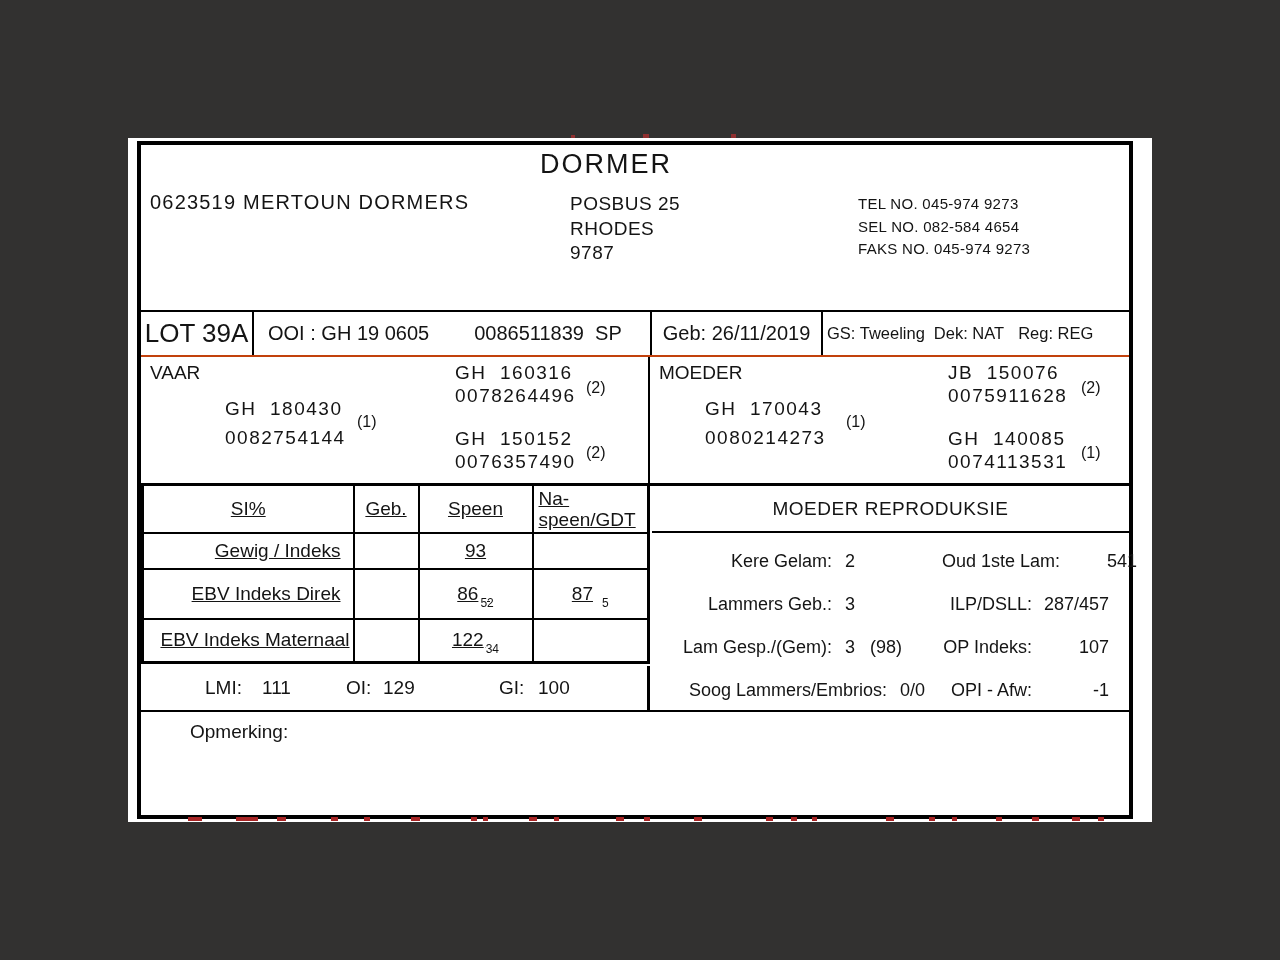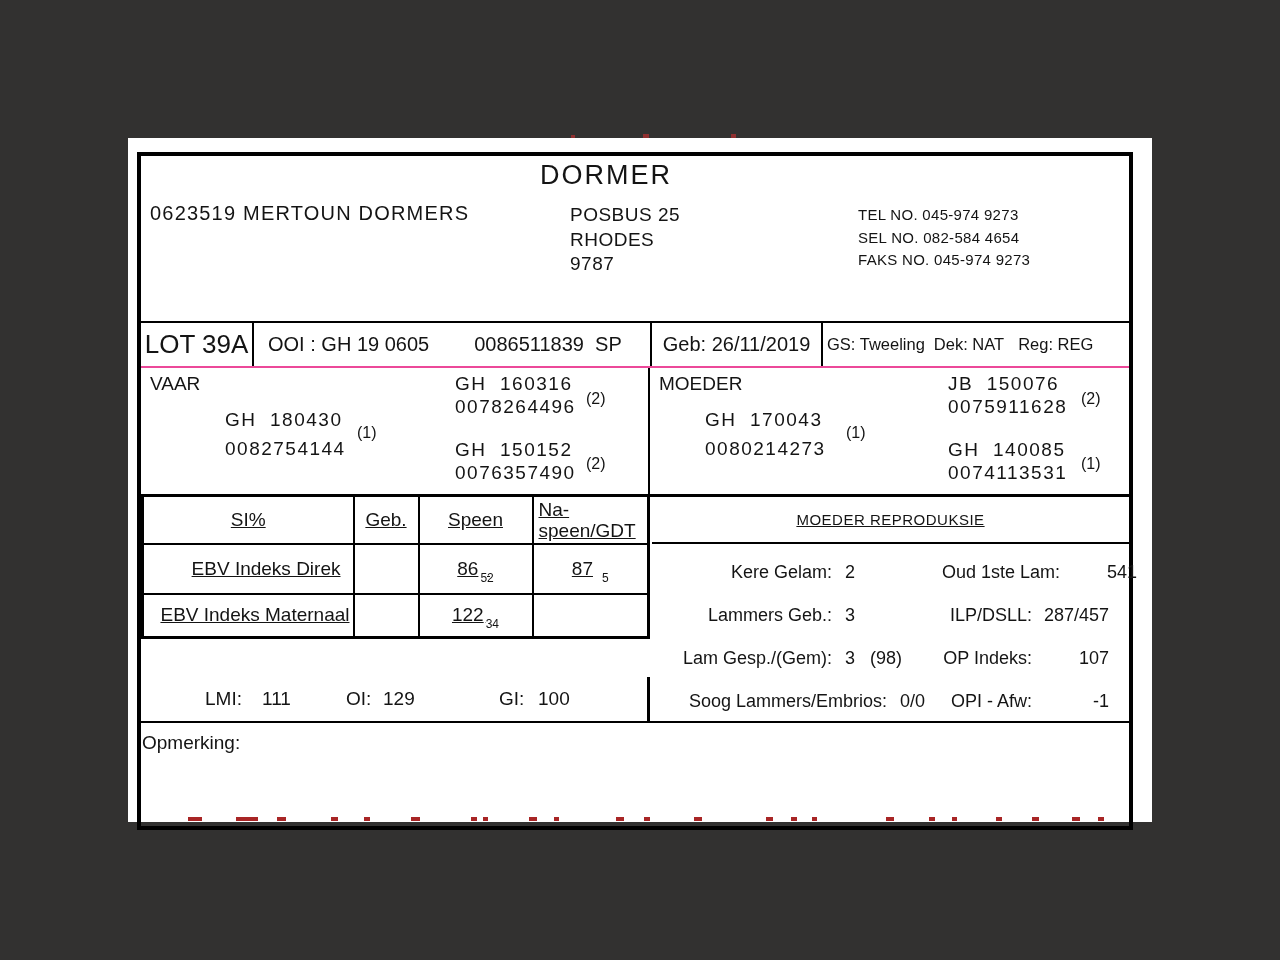--- a/index.html
+++ b/index.html
@@ -4,35 +4,35 @@
 <style>
   html,body{margin:0;padding:0;}
   body{
     width:1280px;height:960px;
     background:#323130;
     font-family:"Liberation Sans","DejaVu Sans",sans-serif;
     color:#141414;
   }
   .stage{position:relative;width:1280px;height:960px;overflow:hidden;}
   .page{position:absolute;left:128px;top:138px;width:1024px;height:684px;background:#ffffff;}
-  .frame{position:absolute;left:9px;top:14px;width:996px;height:678px;
+  .frame{position:absolute;left:9px;top:3px;width:996px;height:678px;
          border:4px solid #000;box-sizing:border-box;}
   .abs{position:absolute;}
   .pre{white-space:pre-wrap;}
 
   
   .breed-title{left:399px;top:4px;font-size:27px;letter-spacing:2px;}
   .owner-line{left:9px;top:46px;font-size:20px;letter-spacing:1.2px;}
   .addr-block{left:429px;top:47px;font-size:19px;line-height:24.5px;letter-spacing:0.5px;}
   .contact-block{left:717px;top:48px;font-size:15px;line-height:22.5px;letter-spacing:0.3px;}
   .hdr-divider{left:0;top:165px;width:988px;height:2px;background:#000;}
 
   
   .lot-row{left:0;top:167px;width:988px;height:43px;display:flex;align-items:center;
-           border-bottom:2px solid #ec4899;}
+           border-bottom:2px solid #c2410c;}
   .lot-cell{height:100%;display:flex;align-items:center;box-sizing:border-box;}
   .lc1{width:113px;border-right:2px solid #000;justify-content:center;font-size:26px;}
   .lc2{width:398px;border-right:2px solid #000;font-size:20px;padding-left:14px;}
   .lc2 .reg2{margin-left:45px;}
   .lc3{width:171px;border-right:2px solid #000;justify-content:center;font-size:20px;}
   .lc4{flex:1;font-size:16.5px;padding-left:4px;gap:0;}
   .lc4 span{margin-right:9px;text-align:right;}
   .lc4 .reg-part{margin-left:5px;}
 
   
@@ -73,33 +73,33 @@
   .lmi-row{left:0;top:521px;width:509px;height:44px;border-right:3px solid #000;
            box-sizing:border-box;font-size:19px;}
   .lmi-row span{position:absolute;top:11px;}
   .p-lmi-l{left:64px;} .p-lmi-v{left:121px;}
   .p-oi-l{left:205px;} .p-oi-v{left:242px;}
   .p-gi-l{left:358px;} .p-gi-v{left:397px;}
 
   
   .repro{left:511px;top:341px;width:477px;height:226px;}
   .repro-title{height:45px;display:flex;align-items:center;justify-content:center;
-               font-size:15px;border-bottom:2px solid #000;letter-spacing:0.5px;text-decoration:underline;}
+               font-size:19px;border-bottom:2px solid #000;letter-spacing:0.5px;}
   .repro-rows{padding-top:7px;}
   .repro-row{display:grid;grid-template-columns:180px 110px 1fr 77px;height:43px;
              align-items:center;padding-right:20px;font-size:18px;}
   .repro-row.wide{grid-template-columns:235px 55px 1fr 77px;}
   .repro-row .l1{text-align:right;white-space:pre;}
   .repro-row .v1{text-align:left;padding-left:13px;white-space:pre-wrap;}
   .repro-row .l2{text-align:right;white-space:pre;}
   .repro-row .v2{text-align:right;}
 
   
   .remarks-divider{left:0;top:565px;width:988px;height:2px;background:#000;}
-  .remarks-label{left:1px;top:576px;font-size:19px;}
+  .remarks-label{left:1px;top:576px;font-size:19px;padding-left:48px;}
 
   
   .frag{position:absolute;height:4px;background:#a82525;}
   .tfrag{position:absolute;background:#8f2f2f;}
 </style>
 </head>
 <body>
 
 <div class="stage">
 
@@ -174,20 +174,26 @@
             <col style="width:114px">
             <col>
           </colgroup>
         <tbody>
             <tr class="hrow">
           <th>SI%</th>
           <th>Geb.</th>
           <th>Speen</th>
           <th class="h-last">Na-
 speen/GDT</th>
+        </tr>
+        <tr class="r1">
+          <td class="lbl">Gewig / Indeks</td>
+          <td></td>
+          <td class="val"><span>93</span></td>
+          <td class="val"></td>
         </tr>
         <tr class="r2">
           <td class="lbl">EBV Indeks Direk</td>
           <td></td>
           <td class="val"><span>86</span><span class="sub">52</span></td>
           <td class="val"><span>87</span><span class="sub subgap">5</span></td>
         </tr>
         <tr class="r3">
           <td class="lbl lbl-tight">EBV Indeks Maternaal</td>
           <td></td>

